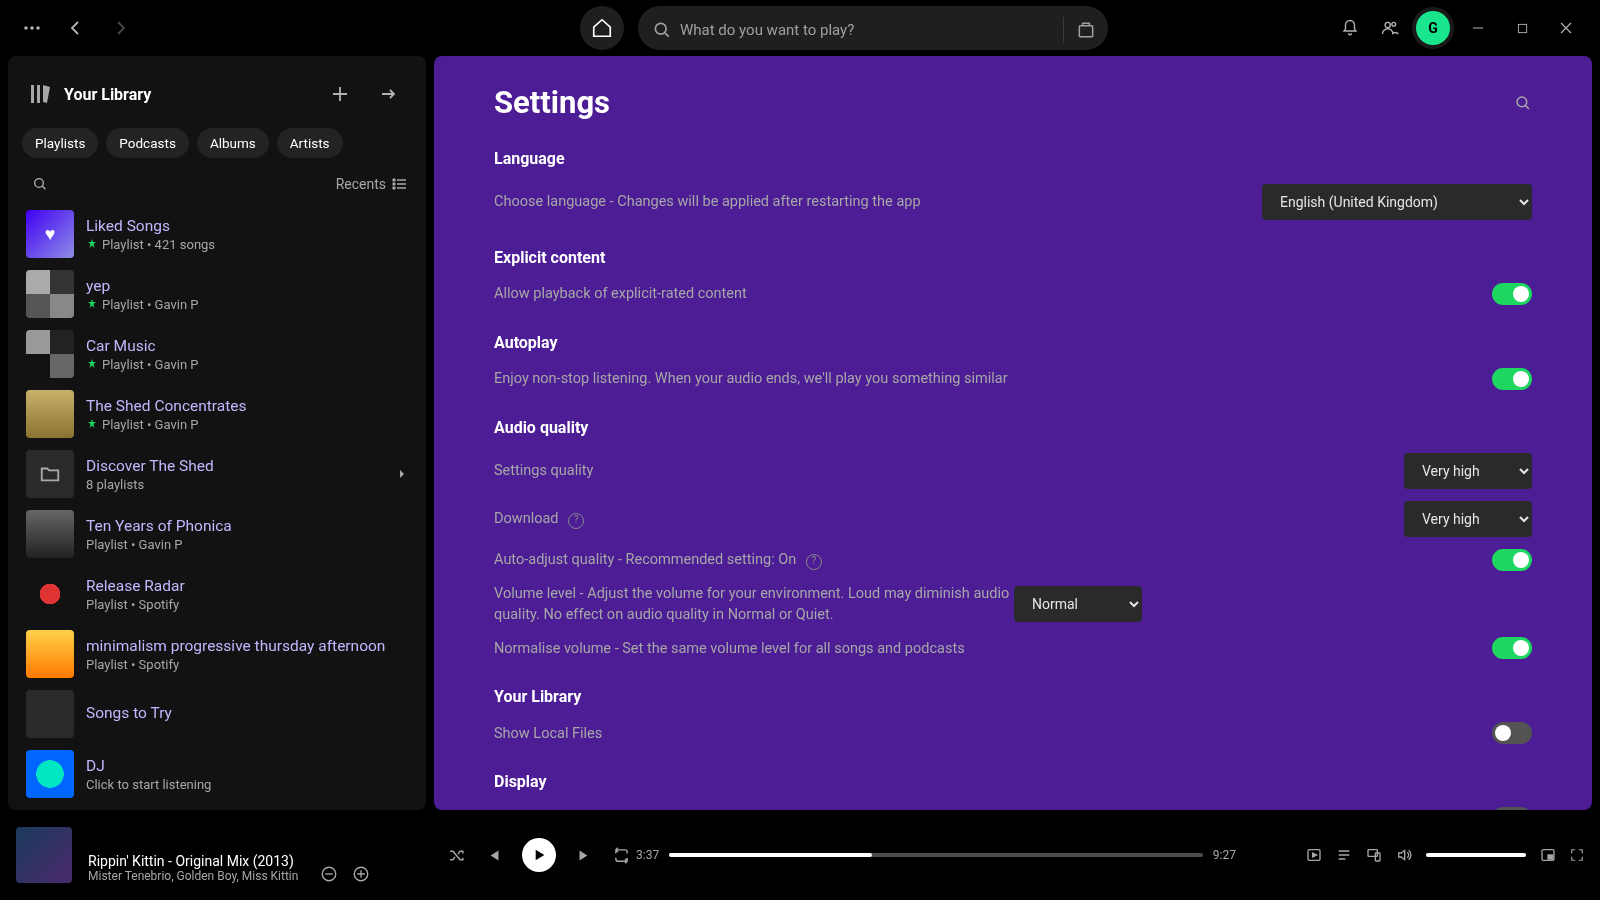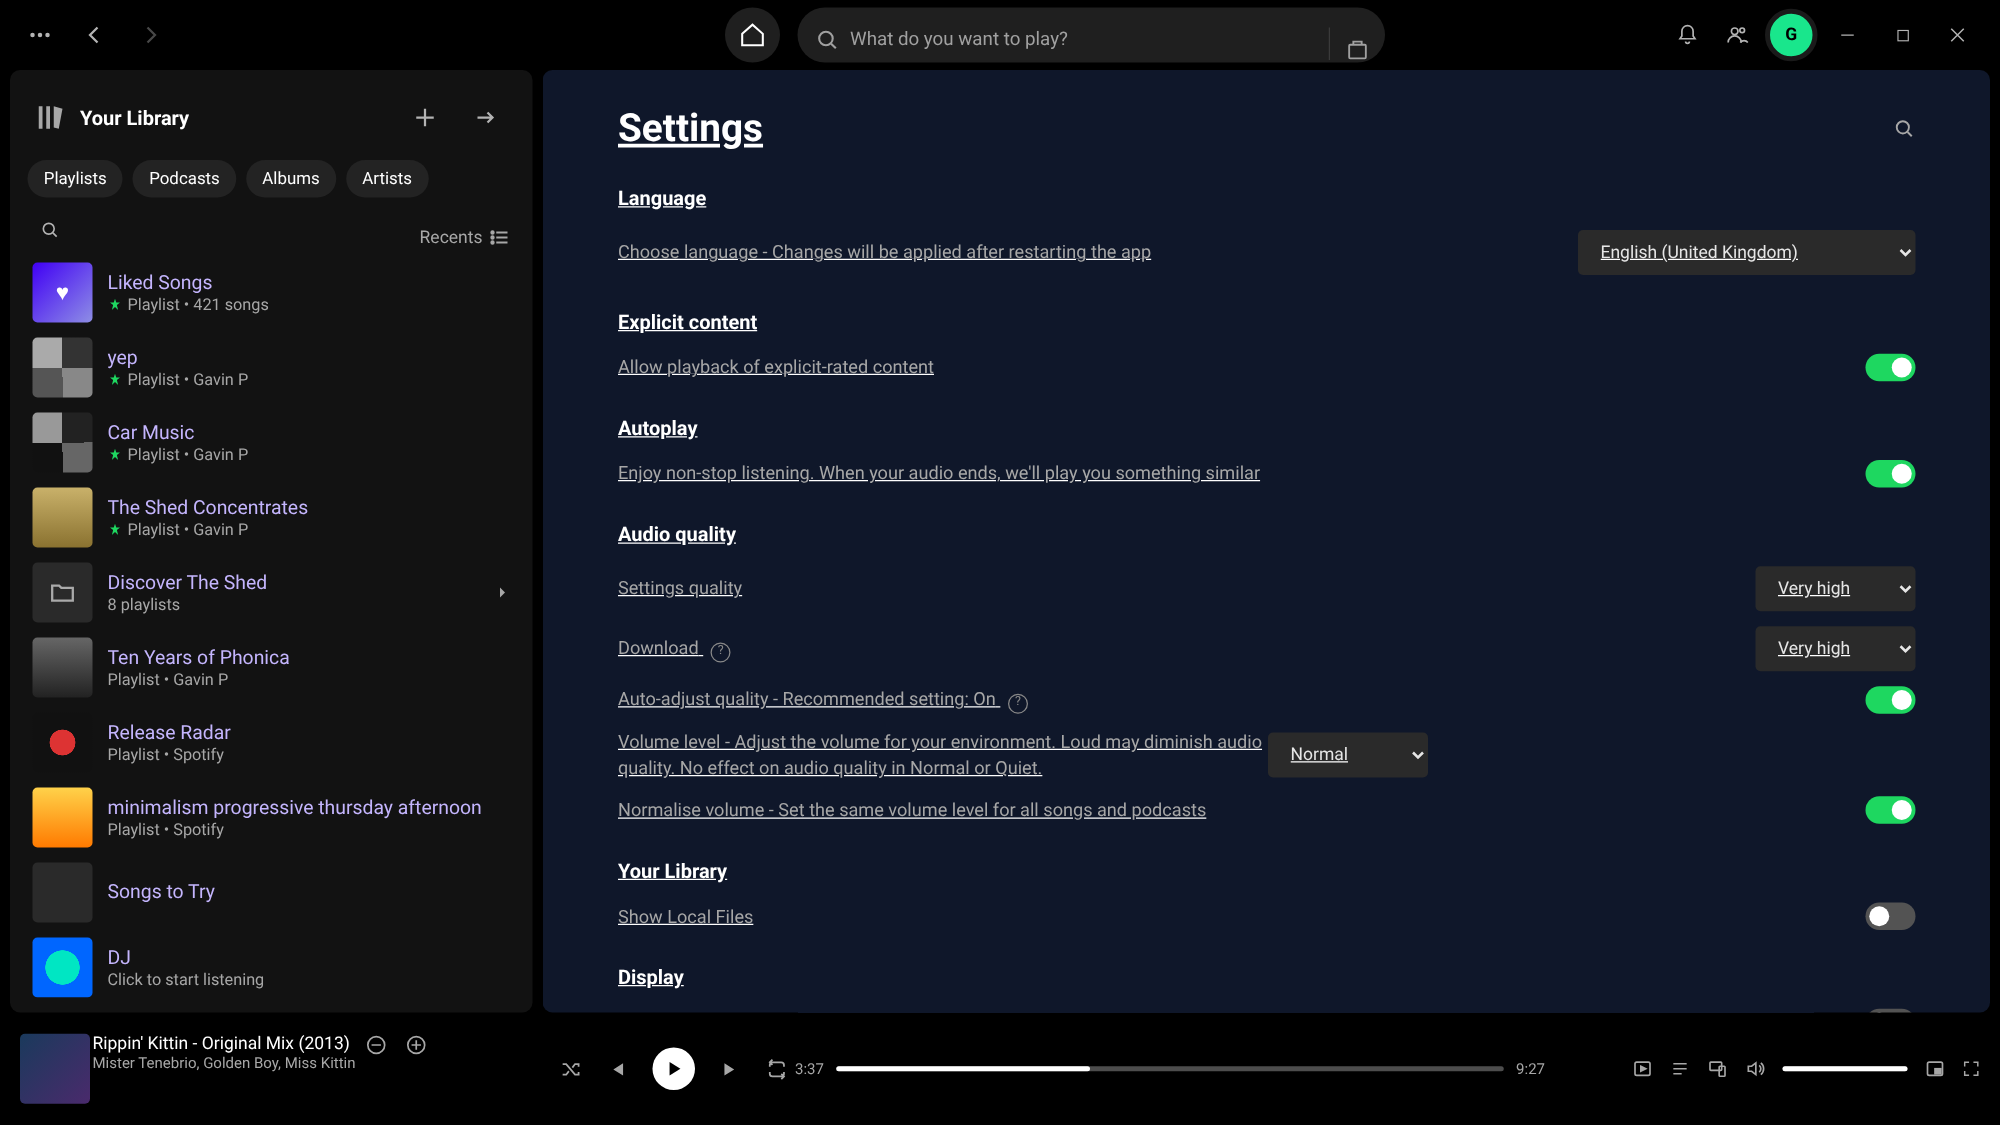--- a/index.html
+++ b/index.html
@@ -1,62 +1,62 @@
 <!DOCTYPE html>
 <html><head>
 <meta charset="utf-8">
 <style>
   * { margin:0; padding:0; box-sizing:border-box; font-family: -apple-system, "Segoe UI", Roboto, Arial, sans-serif; }
   body { background:#000; color:#fff; width:1600px; height:900px; overflow:hidden; display:flex; flex-direction:column; }
   
   .topbar { height:56px; display:flex; align-items:center; padding:0 14px; gap:8px; }
   .icon-btn { width:36px; height:36px; border-radius:50%; display:flex; align-items:center; justify-content:center; color:#b3b3b3; cursor:pointer; }
   .home-btn { background:#1f1f1f; width:44px; height:44px; border-radius:50%; display:flex; align-items:center; justify-content:center; color:#fff; margin-left:6px;}
-  .search-wrap { background:#1f1f1f; height:44px; border-radius:22px; display:flex; align-items:flex-start; padding:16px 8px 0 14px; margin-left:6px; width:470px;}
+  .search-wrap { background:#1f1f1f; height:44px; border-radius:22px; display:flex; align-items:center; padding:4px 8px 0 14px; margin-left:6px; width:470px;}
   .search-wrap input { background:transparent; border:none; outline:none; color:#fff; font-size:15px; flex:1; margin-left:8px;}
   .search-wrap input::placeholder { color:#a0a0a0; }
   .search-divider { width:1px; height:26px; background:#3a3a3a; margin:0 8px;}
   .top-right { margin-left:auto; display:flex; align-items:center; gap:4px;}
   .avatar { width:34px; height:34px; border-radius:50%; background:#19e68c; color:#000; font-weight:700; display:flex; align-items:center; justify-content:center; font-size:14px; border:4px solid #1a1a1a; box-sizing:content-box;}
   .win-btn { width:40px; height:30px; display:flex; align-items:center; justify-content:center; color:#b3b3b3; cursor:pointer;}
   
   .body { flex:1; display:flex; gap:8px; padding:0 8px 0 8px; min-height:0;}
   .sidebar { width:418px; background:#121212; border-radius:8px; padding:12px 10px; display:flex; flex-direction:column; min-height:0;}
   .lib-head { display:flex; align-items:center; gap:12px; padding:8px 10px;}
   .lib-head .title { font-weight:700; font-size:16px; color:#fff; flex:1;}
   .chip-row { display:flex; gap:8px; padding:8px 4px;}
   .chip { background:#232323; color:#fff; font-size:13.5px; padding:7px 13px; border-radius:16px; cursor:pointer;}
-  .lib-tools { display:flex; align-items:flex-end; padding:4px 8px 2px 8px;}
+  .lib-tools { display:flex; align-items:center; padding:4px 8px 2px 8px;}
   .recents { margin-left:auto; color:#a7a7a7; font-size:14px; display:flex; align-items:center; gap:6px;}
   .lib-list { flex:1; overflow:hidden; margin-top:4px;}
   .lib-item { display:flex; align-items:center; gap:12px; padding:6px 8px; border-radius:6px; cursor:pointer;}
   .cover { width:48px; height:48px; border-radius:4px; flex-shrink:0;}
   .lib-item .txt { display:flex; flex-direction:column; gap:2px; min-width:0;}
   .lib-item .name { font-size:15.5px; color:#c4b5fd; white-space:nowrap; overflow:hidden; text-overflow:ellipsis;}
   .lib-item .meta { font-size:13px; color:#a7a7a7; display:flex; align-items:center; gap:4px;}
   .pin { color:#1ed760; }
   
-  .main { flex:1; background:#0f172a; border-radius:8px; overflow-y:auto; padding:18px 60px 48px 60px;text-decoration:underline;}
+  .main { flex:1; background:#4c1d95; border-radius:8px; overflow-y:auto; padding:18px 60px 48px 60px;}
   .main::-webkit-scrollbar{width:12px}.main::-webkit-scrollbar-thumb{background:#4d4d4d;border-radius:6px}
   .page-head { display:flex; align-items:center; margin:10px 0 28px 0;}
   .page-head h1 { font-size:31px; font-weight:700;}
   .page-head .search-ico { margin-left:auto; color:#a7a7a7; }
   .section-title { font-size:16px; font-weight:700; margin:22px 0 10px 0;}
   .row { display:flex; align-items:center; padding:6px 0; font-size:14.5px; color:#a7a7a7;}
   .row .label { flex:1; line-height:1.45;}
   select.drop { background:#2a2a2a; color:#e6e6e6; border:none; border-radius:4px; padding:9px 30px 9px 14px; font-size:14px; min-width:128px;}
   select.lang { min-width:270px;}
   .toggle { width:40px; height:22px; background:#535353; border-radius:11px; position:relative; cursor:pointer; flex-shrink:0;}
   .toggle::after{content:"";position:absolute;width:16px;height:16px;background:#fff;border-radius:50%;top:3px;left:3px;transition:left .1s;}
   .toggle.on { background:#1ed760;}
   .toggle.on::after{ left:21px;}
   .help-ico { display:inline-flex; width:16px; height:16px; border:1.5px solid #888; border-radius:50%; align-items:center; justify-content:center; font-size:10px; color:#888; margin-left:6px;}
   
   .player { height:90px; display:flex; align-items:center; padding:0 16px; gap:14px;}
-  .np { display:flex; align-items:flex-start; gap:2px; width:418px;}
+  .np { display:flex; align-items:flex-end; gap:16px; width:418px;}
   .np .cover { width:56px; height:56px; border-radius:4px;}
   .np .txt { display:flex; flex-direction:column;}
   .np .title { font-size:14px; color:#fff;}
   .np .artist { font-size:12px; color:#a7a7a7;}
   .np-ctrl { display:flex; gap:14px; color:#a7a7a7; margin-left:6px;}
   .center { flex:1; display:flex; align-items:center; gap:6px;}
   .ctrls { display:flex; align-items:center; gap:20px;}
   .play { width:34px; height:34px; background:#fff; border-radius:50%; display:flex; align-items:center; justify-content:center; color:#000;}
   .progress { display:flex; align-items:center; gap:10px; width:100%; max-width:600px; font-size:12px; color:#a7a7a7;}
   .bar { flex:1; height:4px; background:#4d4d4d; border-radius:2px; position:relative;}

